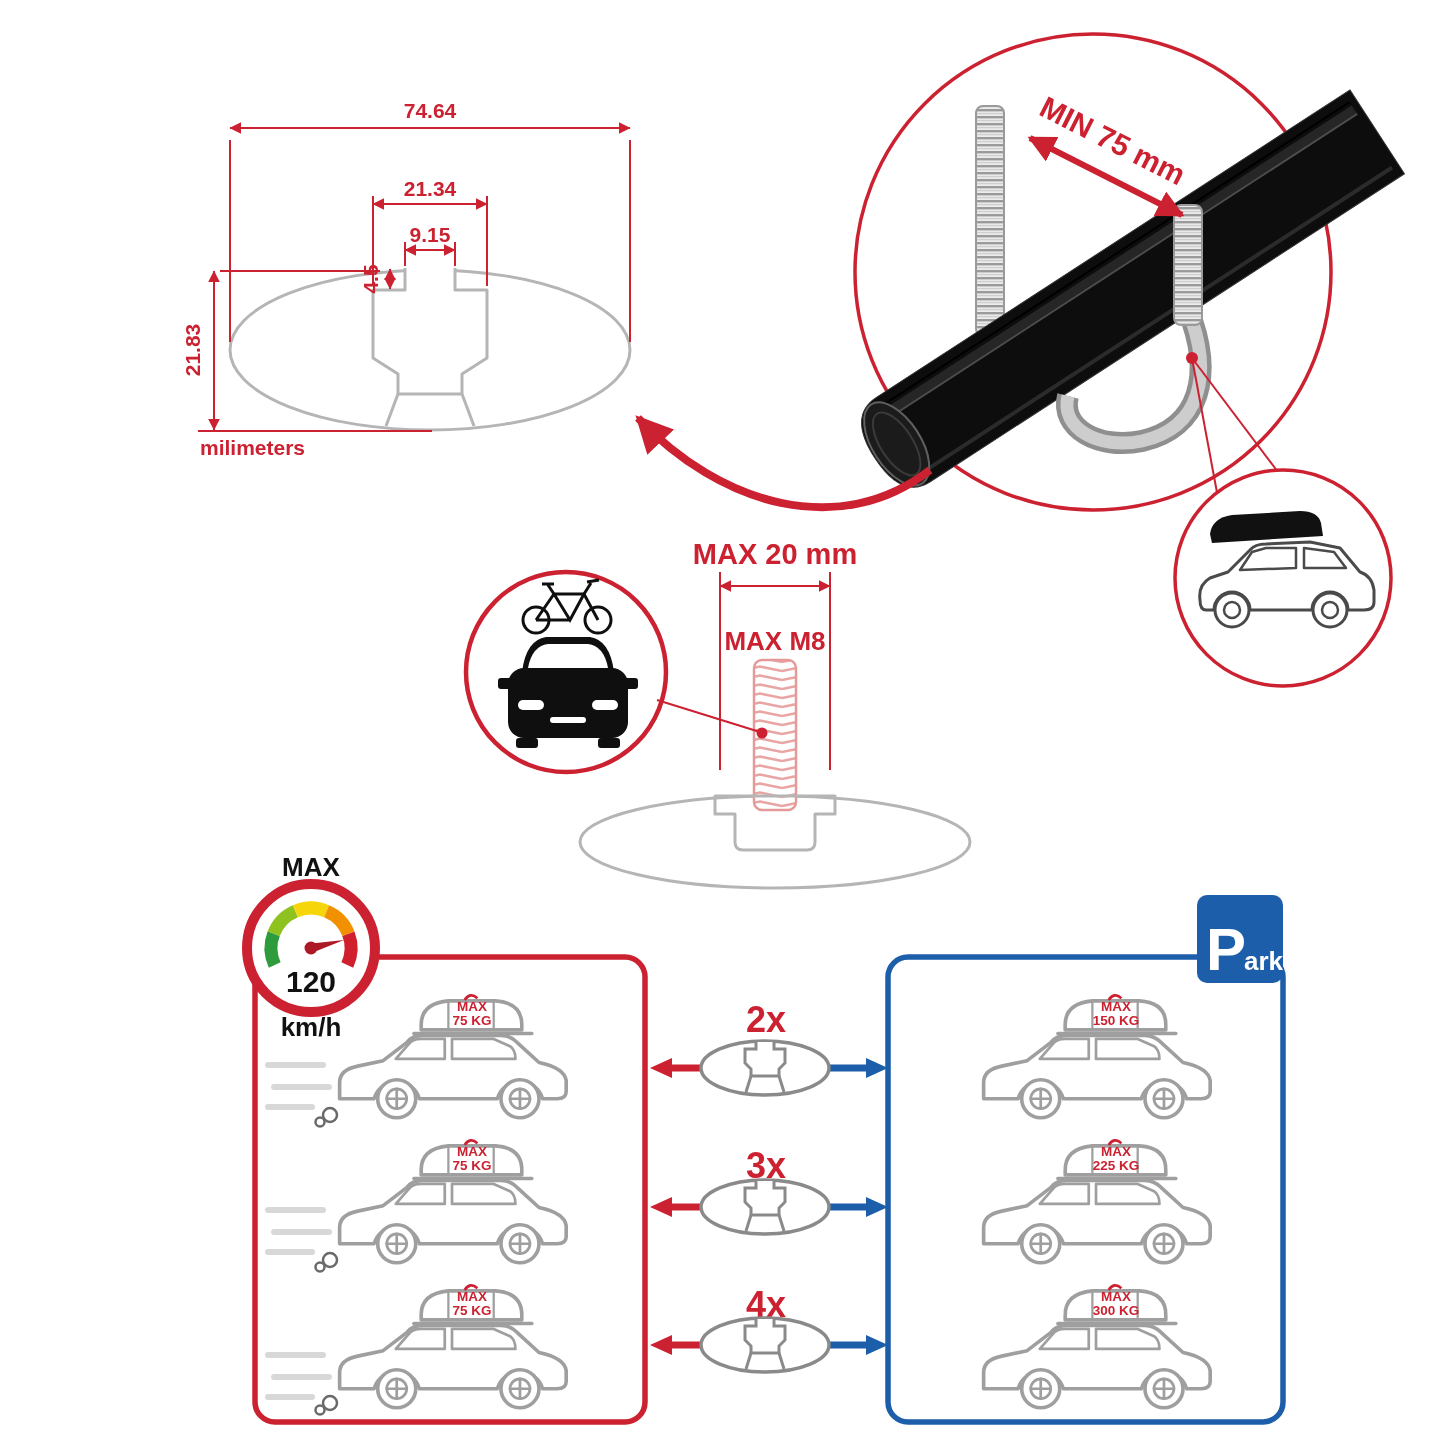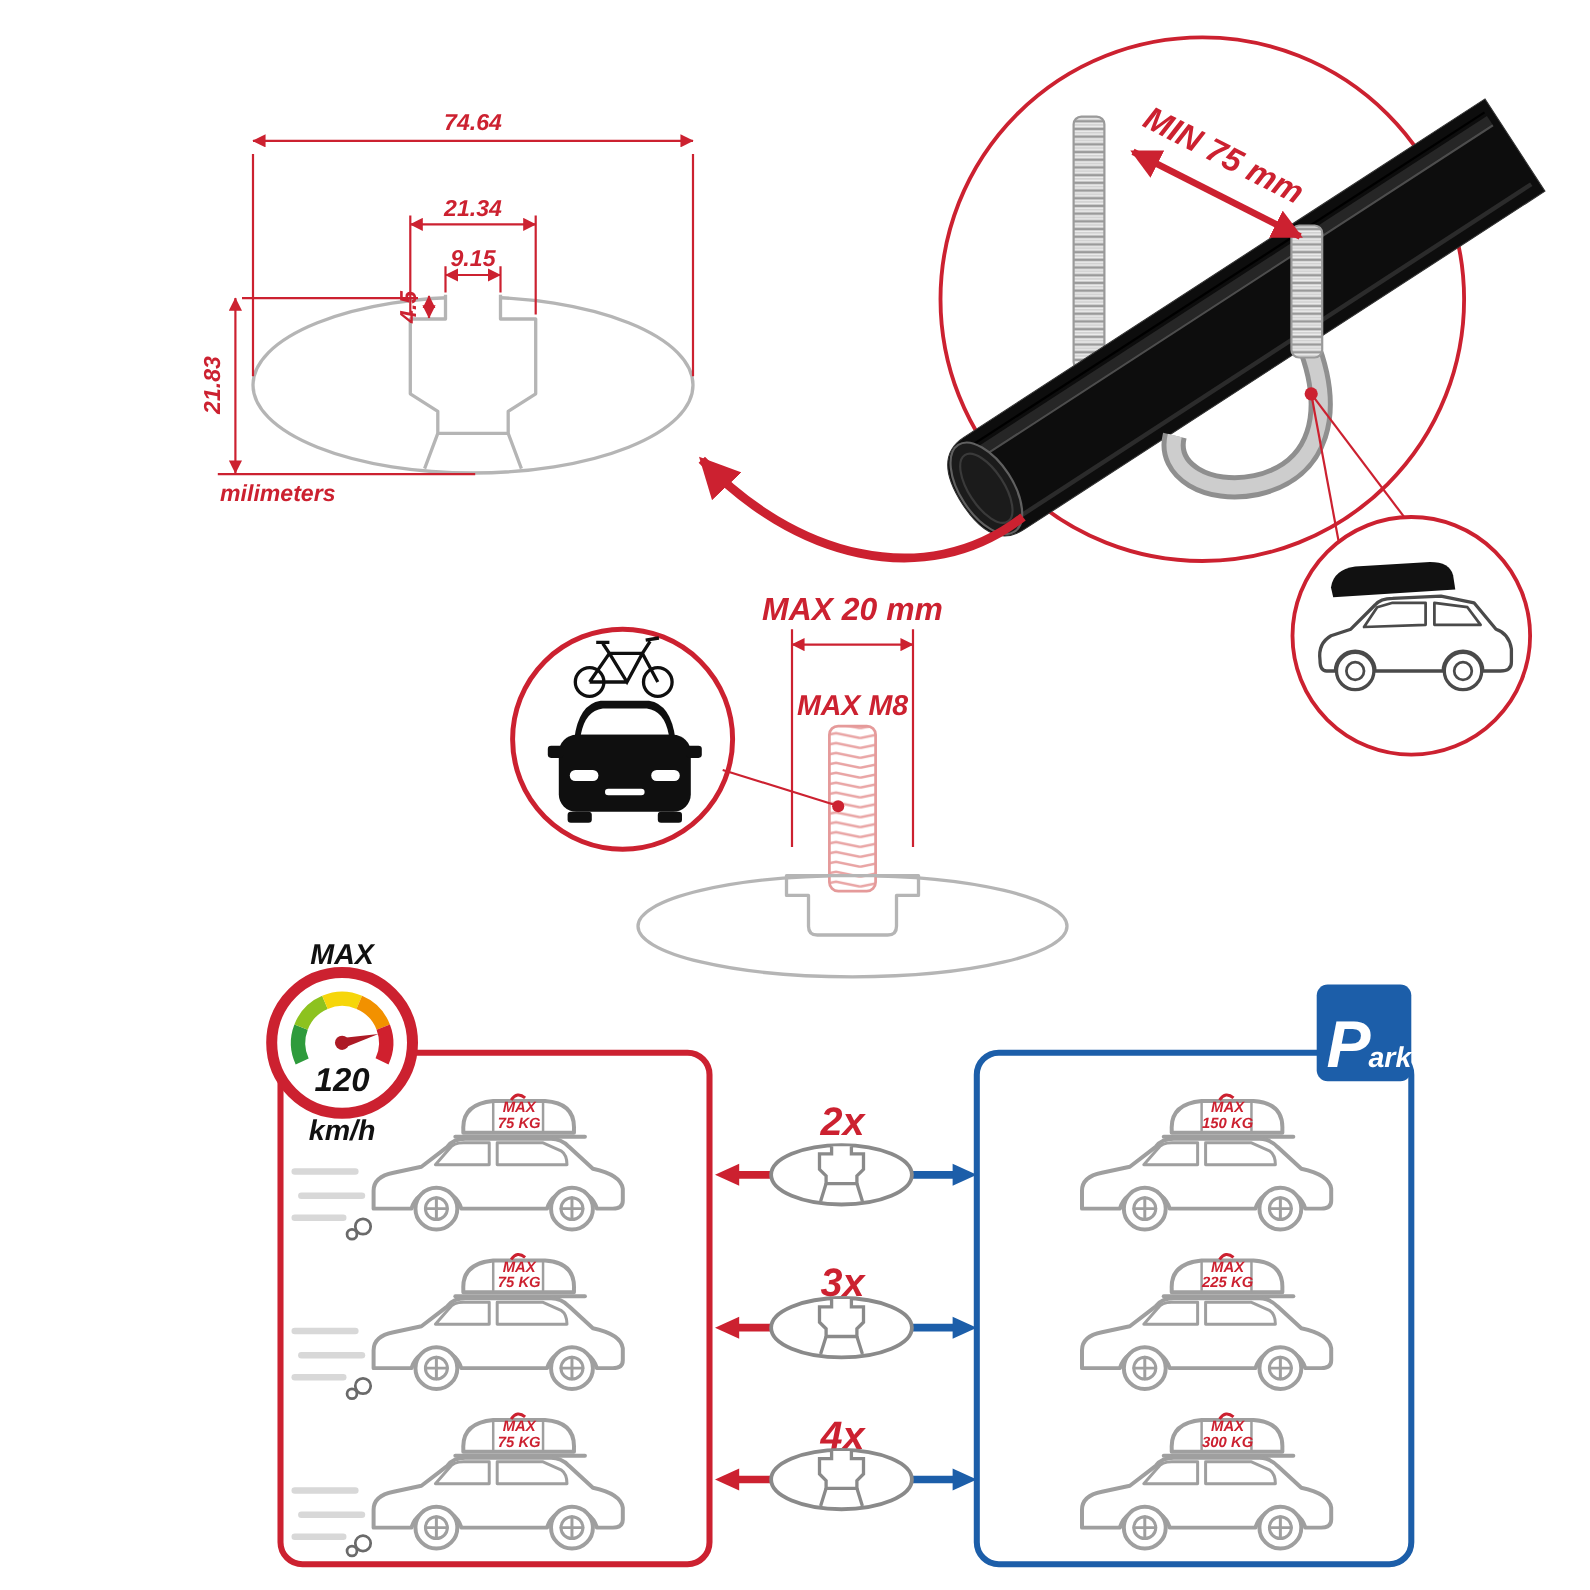--- a/index.html
+++ b/index.html
@@ -1,17 +1,17 @@
 <!DOCTYPE html>
 <html><head>
 <meta charset="utf-8">
 <style>
   html,body{margin:0;padding:0;background:#fff;}
   .page{position:relative;width:1445px;height:1445px;background:#fff;overflow:hidden;
-        font-family:"Liberation Sans",sans-serif;font-style:italic;}
+        font-family:"Liberation Sans",sans-serif;}
   svg{position:absolute;overflow:visible;}
   svg text{font-family:"Liberation Sans",sans-serif;}
   .dimtxt{fill:#cc2130;font-size:21px;font-weight:bold;}
   .redln{stroke:#cc2130;stroke-width:2;fill:none;}
   .grayln{stroke:#b5b5b5;stroke-width:3;fill:none;}
   .bigred{fill:#cc2130;font-weight:bold;}
   .multxt{fill:#cc2130;font-size:36px;font-weight:bold;text-anchor:middle;}
   .bagtxt{fill:#cc2130;font-size:13.5px;font-weight:bold;text-anchor:middle;}
   .blktxt{fill:#111;font-weight:bold;text-anchor:middle;}
   .carline{stroke:#9f9f9f;fill:#fff;stroke-linejoin:round;stroke-linecap:round;}

